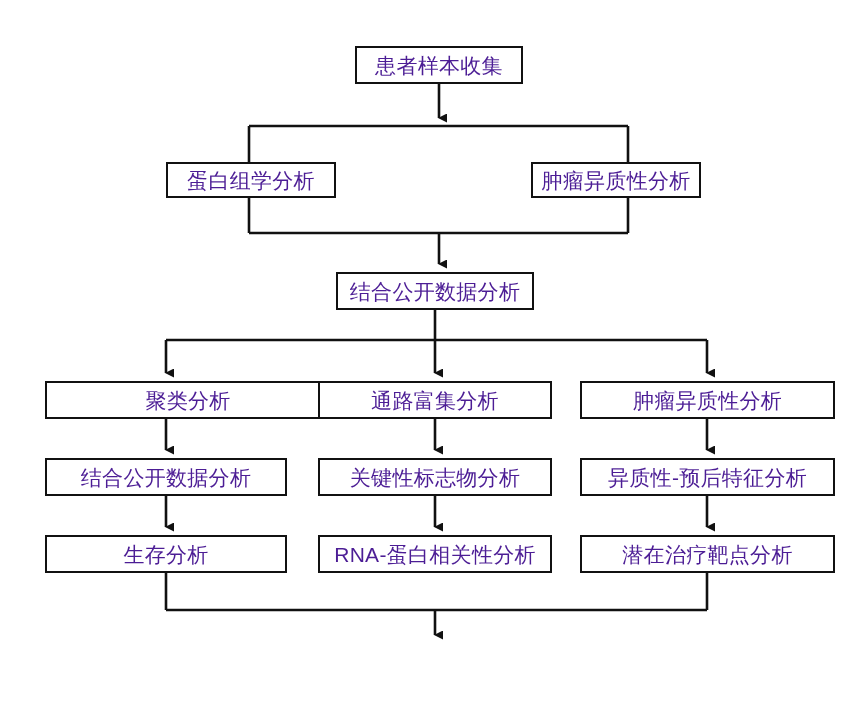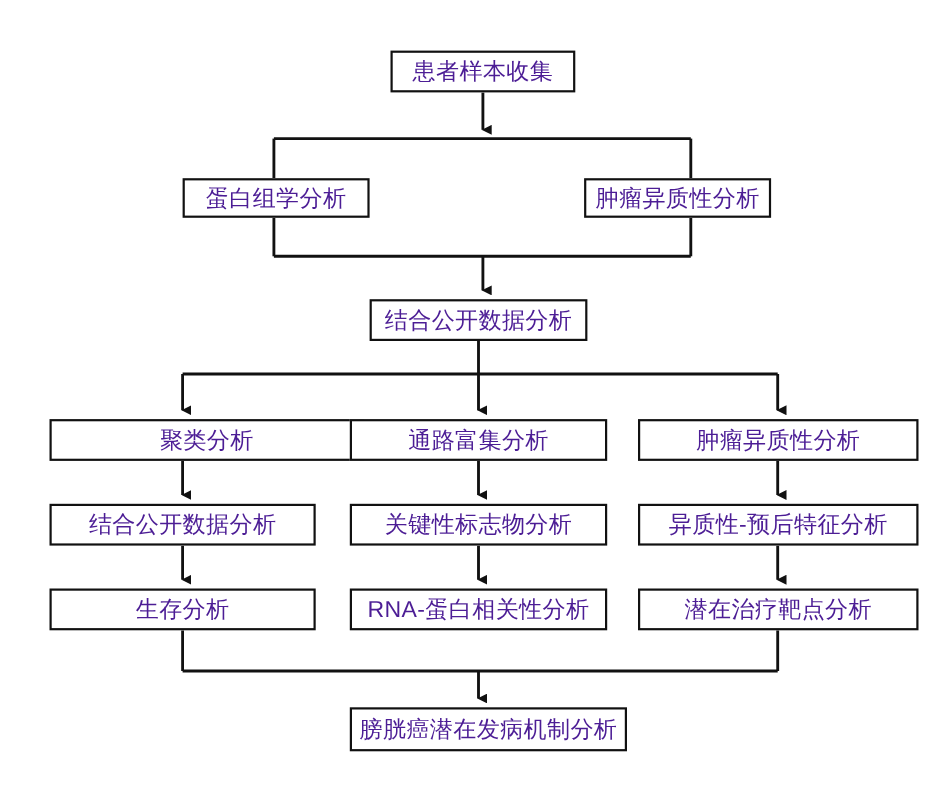--- a/index.html
+++ b/index.html
@@ -129,17 +129,14 @@
   </div>
 
   <div class="node" style="left:318px; top:535px; width:234px; height:38px;">
     <span class="label">RNA-蛋白相关性分析</span>
   </div>
 
   <div class="node" style="left:580px; top:535px; width:255px; height:38px;">
     <span class="label">潜在治疗靶点分析</span>
   </div>
 
-  <div class="node" style="left:318px; top:643px; width:252px; height:40px;">
-    <span class="label">膀胱癌潜在发病机制分析</span>
-  </div>
 
 </div>
 
 </body></html>

